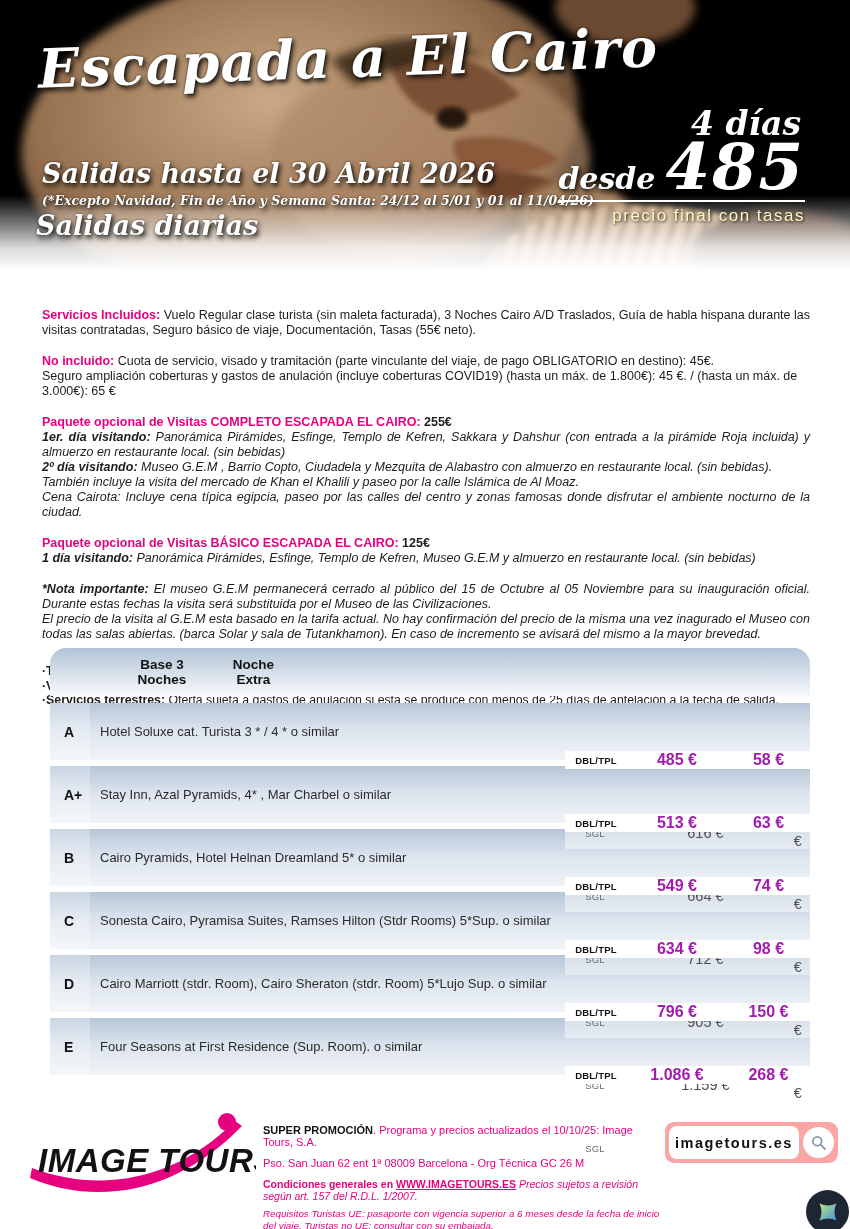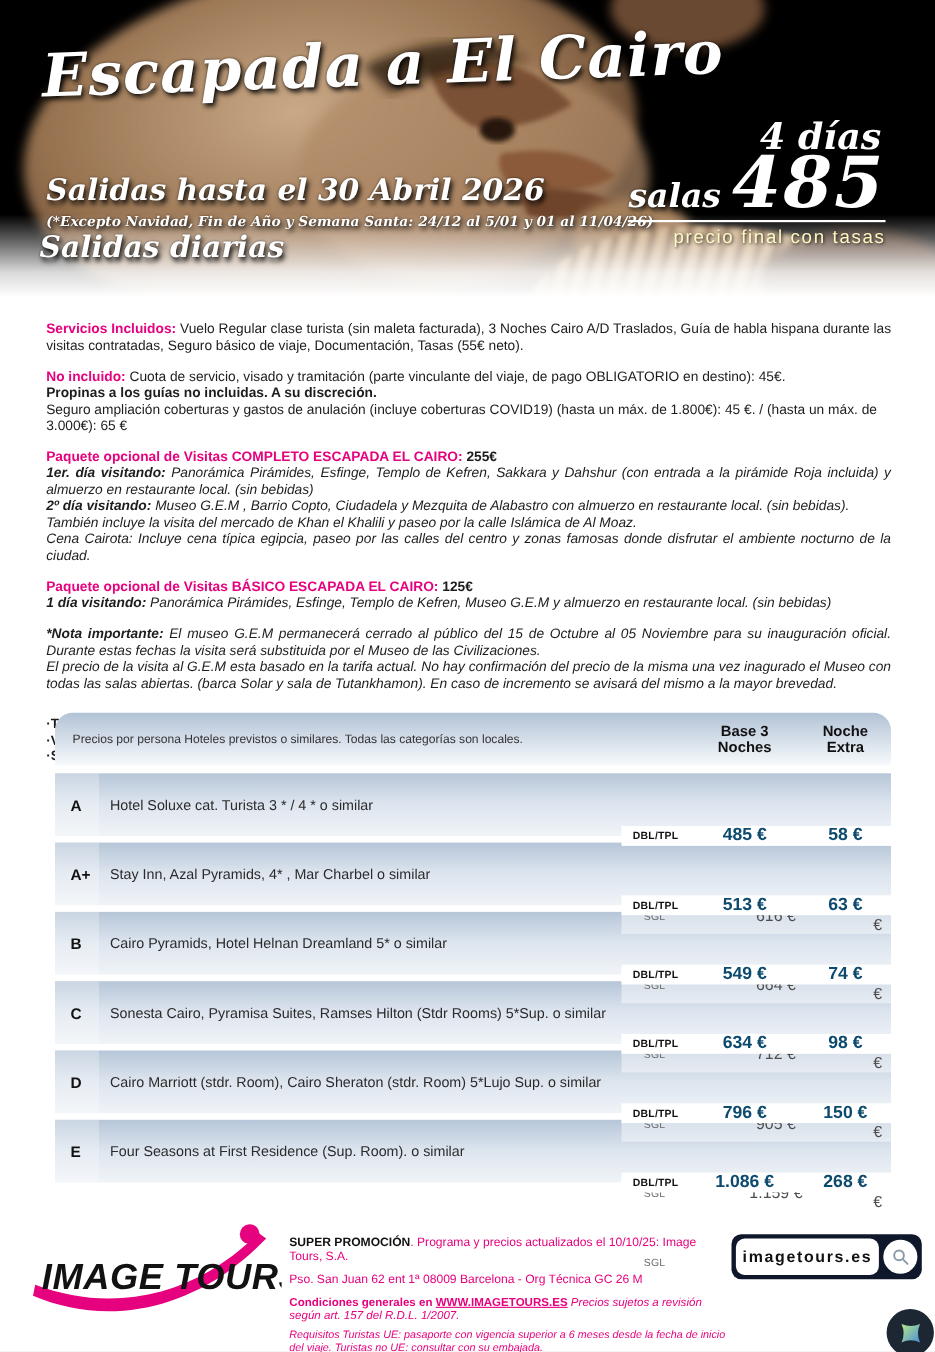--- a/index.html
+++ b/index.html
@@ -19,21 +19,21 @@
   .hp-days { font-size:33px; margin-right:4px; }
   .hp-row { display:flex; align-items:baseline; justify-content:flex-end; border-bottom:2px solid #fff; padding-bottom:2px; margin-top:-6px; }
   .hp-desde { font-size:30px; margin-right:10px; }
   .hp-amount { font-size:64px; line-height:.95; letter-spacing:2px; }
   .hp-note { font-family:"Liberation Sans", sans-serif; font-weight:normal; font-style:normal;
              color:#fef9c3; font-size:17px; letter-spacing:1.5px; margin-top:4px; text-shadow:1px 1px 3px rgba(0,0,0,.8); }
 
   
   .copy { position:absolute; left:0; top:292px; width:850px; padding:0 40px 0 42px; color:#1d1d1d;
           font-size:12.5px; line-height:15px; }
-  .sec { margin-bottom:13px; }
+  .sec { margin-bottom:13px;margin-top:16px; }
   .just { text-align:justify; }
   .mag { color:#e6017e; font-weight:bold; }
   .b { font-weight:bold; }
   .i { font-style:italic; }
   .bi { font-style:italic; font-weight:bold; }
   .bullets div { font-size:12.3px; line-height:14.5px; }
 
   
   .ptable { position:absolute; left:50px; top:648px; width:760px; }
   .phead { height:48px; border-radius:16px 16px 0 0; display:flex; align-items:center; margin-bottom:7px;
@@ -52,35 +52,35 @@
             font-size:13px; color:#2b2b2b; }
   .pprices { width:245px; display:flex; flex-direction:column; }
   .psub { flex:1; display:flex; align-items:center;margin-top:48px; }
   .pdbl { background:#ffffff; }
   .psgl { background:rgba(255,255,255,.45);gap:32px; }
   .plabel { width:62px; text-align:center; font-size:9.5px; letter-spacing:.2px; }
   .pdbl .plabel { font-weight:bold; color:#111; }
   .psgl .plabel { color:#6a6a6a; }
   .pbase { width:100px; text-align:center; }
   .pextra { flex:1; text-align:center; }
-  .pdbl .pbase, .pdbl .pextra { font-weight:bold; font-size:16px; color:#0c4a6e; }
+  .pdbl .pbase, .pdbl .pextra { font-weight:bold; font-size:16px; color:#a21caf; }
   .psgl .pbase, .psgl .pextra { font-size:14.5px; color:#4e4e4e; }
 
   
   .logo { position:absolute; left:26px; top:1112px; }
   .ftext { position:absolute; left:263px; top:1124px; width:400px; }
   .fl1 { font-size:11px; margin-bottom:9px; }
   .fl1 .black { color:#111; font-weight:bold; }
   .fl1 .rest { color:#e6017e; }
   .fl2 { font-size:11px; color:#e6017e; margin-bottom:9px; }
   .fl3 { font-size:10.5px; color:#e6017e; margin-bottom:6px; }
   .fl3 .lead { font-weight:bold; }
   .fl3 a { color:#e6017e; font-weight:bold; text-decoration:underline; }
   .fl4, .fl5 { font-size:9.8px; color:#e6017e; font-style:italic; line-height:12px; margin-bottom:2px; }
-  .search { position:absolute; left:665px; top:1122px; width:173px; height:41px; background:#0f172a;
+  .search { position:absolute; left:665px; top:1122px; width:173px; height:41px; background:#fca5a5;
             border-radius:9px; display:flex; align-items:center; padding:4px; }
   .search-pill { flex:1; height:33px; background:#fff; border-radius:8px; display:flex; align-items:center;
                  justify-content:center; font-weight:bold; font-size:14.5px; letter-spacing:1.5px; color:#111; }
   .search-btn { width:31px; height:31px; background:#fff; border-radius:50%; margin-left:4px;
                 display:flex; align-items:center; justify-content:center; }
   .assistant { position:absolute; left:806px; top:1190px; width:43px; height:43px; border-radius:50%;
                background:#1c2733; display:flex; align-items:center; justify-content:center; }
 </style>
 </head>
 <body>
@@ -127,36 +127,35 @@
     </svg>
 
     <div class="script hero-title">Escapada a El Cairo</div>
     <div class="script hero-dates">Salidas hasta el 30 Abril 2026</div>
     <div class="script hero-exc">(*Excepto Navidad, Fin de Año y Semana Santa: 24/12 al 5/01 y 01 al 11/04/26)</div>
     <div class="script hero-daily">Salidas diarias</div>
 
     <div class="hero-price">
       <div class="script hp-days">4 días</div>
       <div class="hp-row">
-        <span class="script hp-desde">salas</span>
+        <span class="script hp-desde">desde</span>
         <span class="script hp-amount">485</span>
       </div>
       <div class="hp-note">precio final con tasas</div>
     </div>
   </div>
 
   <div class="copy">
 
     <div class="sec just">
       <span class="mag">Servicios Incluidos:</span><span> Vuelo Regular clase turista (sin maleta facturada), 3 Noches Cairo A/D Traslados, Guía de habla hispana durante las visitas contratadas, Seguro básico de viaje, Documentación, Tasas (55€  neto).</span>
     </div>
 
     <div class="sec">
       <div><span class="mag">No incluido:</span><span> Cuota de servicio, visado y tramitación (parte vinculante del viaje, de pago OBLIGATORIO en destino): 45€.</span></div>
-      <div class="b">Propinas a los guías no incluidas. A su discreción.</div>
       <div>Seguro ampliación coberturas y gastos de anulación (incluye coberturas COVID19) (hasta un máx. de 1.800€): 45 €. / (hasta un máx. de 3.000€): 65 €</div>
     </div>
 
     <div class="sec just">
       <div class="just"><span class="mag">Paquete opcional de Visitas COMPLETO ESCAPADA EL CAIRO: </span><span class="b">255€</span></div>
       <div class="i just"><span class="bi">1er. día visitando: </span><span>Panorámica Pirámides, Esfinge, Templo de Kefren,  Sakkara y Dahshur (con entrada a la pirámide Roja incluida) y almuerzo en restaurante local. (sin bebidas)</span></div>
       <div class="i just"><span class="bi">2º día  visitando: </span><span>Museo G.E.M , Barrio Copto, Ciudadela y Mezquita de Alabastro con almuerzo en restaurante local. (sin bebidas).</span></div>
       <div class="i">También incluye la visita del mercado de Khan el Khalili y paseo por la calle Islámica de Al Moaz.</div>
       <div class="i">Cena Cairota: Incluye cena típica egipcia, paseo por las calles del centro y zonas famosas donde disfrutar el ambiente nocturno de la ciudad.</div>
     </div>
@@ -173,21 +172,20 @@
 
     <div class="bullets" style="margin-top:22px;">
       <div><span class="b">·Todos los precios son por persona</span><span></span></div>
       <div><span class="b">·Vuelos Regulares. Penalización por cancelación según condiciones de tarifa una vez emitidos los billetes.</span><span></span></div>
       <div><span class="b">·Servicios terrestres:</span><span> Oferta sujeta a gastos de anulación si esta se produce con menos de 25 días de antelación a la fecha de  salida.</span></div>
     </div>
   </div>
 
   <div class="ptable">
     <div class="phead">
-      <div class="pcaption">Precios por persona Hoteles previstos o similares. Todas las categorías son locales.</div>
       <div class="hspace"></div>
       <div class="hcol hcol1">
         <div>Base 3</div>
           <div>Noches</div>
       </div>
       <div class="hcol hcol2">
         <div>Noche</div>
           <div>Extra</div>
       </div>
     </div>

